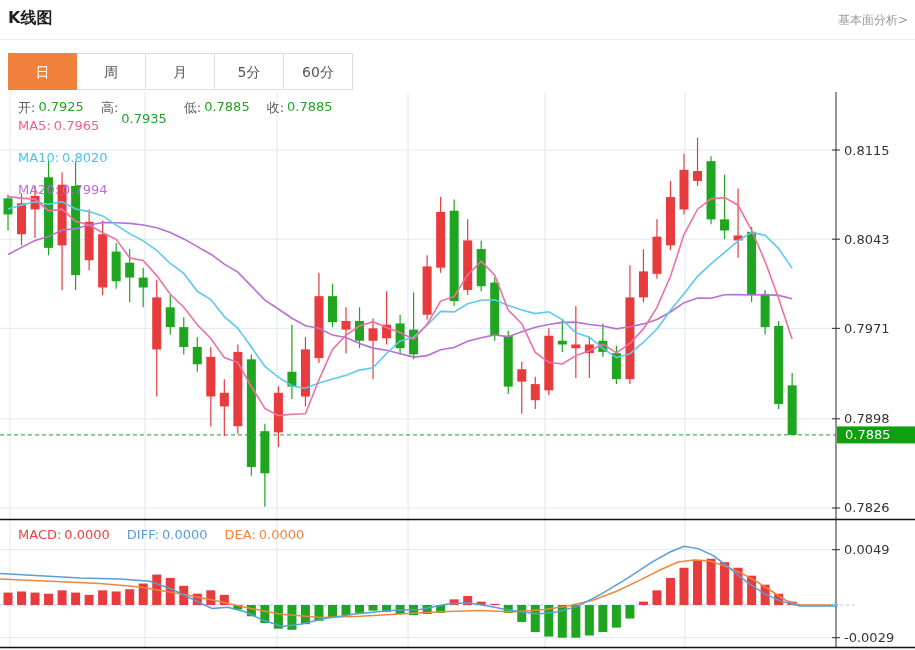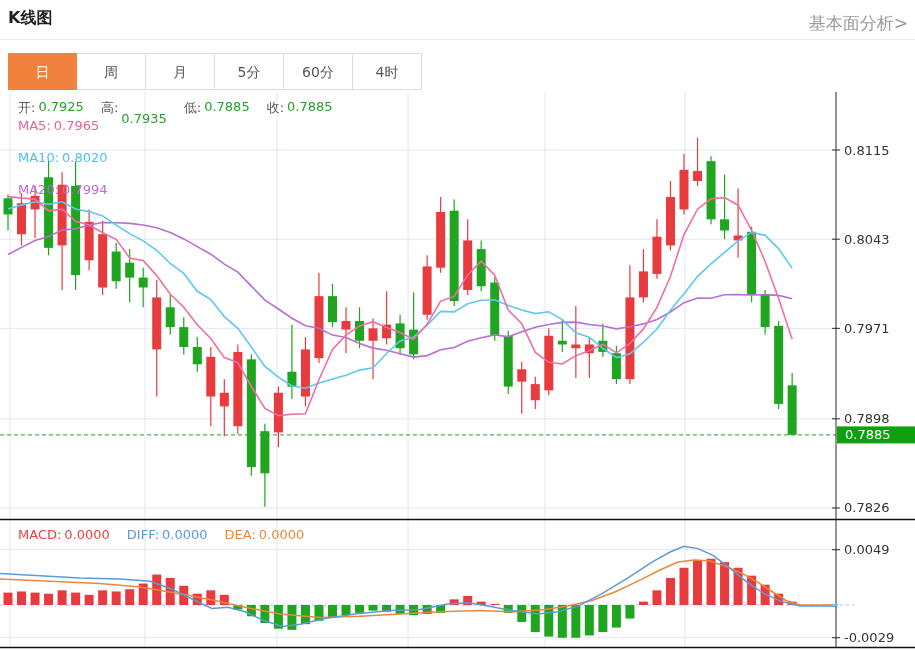--- a/index.html
+++ b/index.html
@@ -1,21 +1,21 @@
 <!DOCTYPE html>
 <html><head>
 <meta charset="utf-8">
 <style>
   html,body{margin:0;padding:0;background:#fff;}
   body{width:915px;height:650px;position:relative;overflow:hidden;
        font-family:"DejaVu Sans","Liberation Sans",sans-serif;}
   .header{position:absolute;left:0;top:0;width:915px;height:39px;
           border-bottom:1px solid #ececec;background:#fff;}
   .page-title{position:absolute;left:8px;top:8px;font-size:16px;font-weight:bold;color:#1f1f1f;text-align:right;}
-  .fund-link{position:absolute;right:7px;top:12px;font-size:17px;color:#9a9a9a;cursor:pointer;text-decoration:none;}
+  .fund-link{position:absolute;right:7px;top:12px;font-size:12px;color:#9a9a9a;cursor:pointer;text-decoration:none;}
   .tabbar{position:absolute;left:8px;top:53px;display:flex;}
   .tab{width:69px;height:37px;line-height:37px;text-align:center;font-size:14px;color:#555;
        background:#fff;border:1px solid #ddd;border-left:none;cursor:pointer;box-sizing:border-box;}
   .tab:first-child{border-left:1px solid #ddd;}
   .tab.active{background:#f0823e;border-color:#f0823e;color:#fff;font-weight:normal;}
   #chart-svg{position:absolute;left:0;top:0;}
   .readout{position:absolute;display:flex;gap:17px;font-size:13px;white-space:nowrap;pointer-events:none;}
   .readout .grp{display:flex;gap:3px;}
   .readout .lb{color:#5a5a5a;}
   #ohlc-row{left:18px;top:99px;}
@@ -29,21 +29,20 @@
   <div class="page-title">K线图</div>
   <a class="fund-link">基本面分析&gt;</a>
 </div>
 
 <div class="tabbar">
   <div class="tab active">日</div>
   <div class="tab">周</div>
   <div class="tab">月</div>
   <div class="tab">5分</div>
   <div class="tab">60分</div>
-  <div class="tab">4时</div>
 </div>
 
 <svg id="chart-svg" width="915" height="650">
     <line x1="0" y1="150" x2="836" y2="150" stroke="#dfe8f3"></line>
     <line x1="0" y1="239.18639999999982" x2="836" y2="239.18639999999982" stroke="#dfe8f3"></line>
     <line x1="0" y1="328.37279999999964" x2="836" y2="328.37279999999964" stroke="#dfe8f3"></line>
     <line x1="0" y1="418.79790000000065" x2="836" y2="418.79790000000065" stroke="#dfe8f3"></line>
     <line x1="0" y1="507.9843000000005" x2="836" y2="507.9843000000005" stroke="#dfe8f3"></line>
     <line x1="0" y1="549.7182" x2="836" y2="549.7182" stroke="#dfe8f3"></line>
     <line x1="0" y1="637.7178" x2="836" y2="637.7178" stroke="#dfe8f3"></line>

